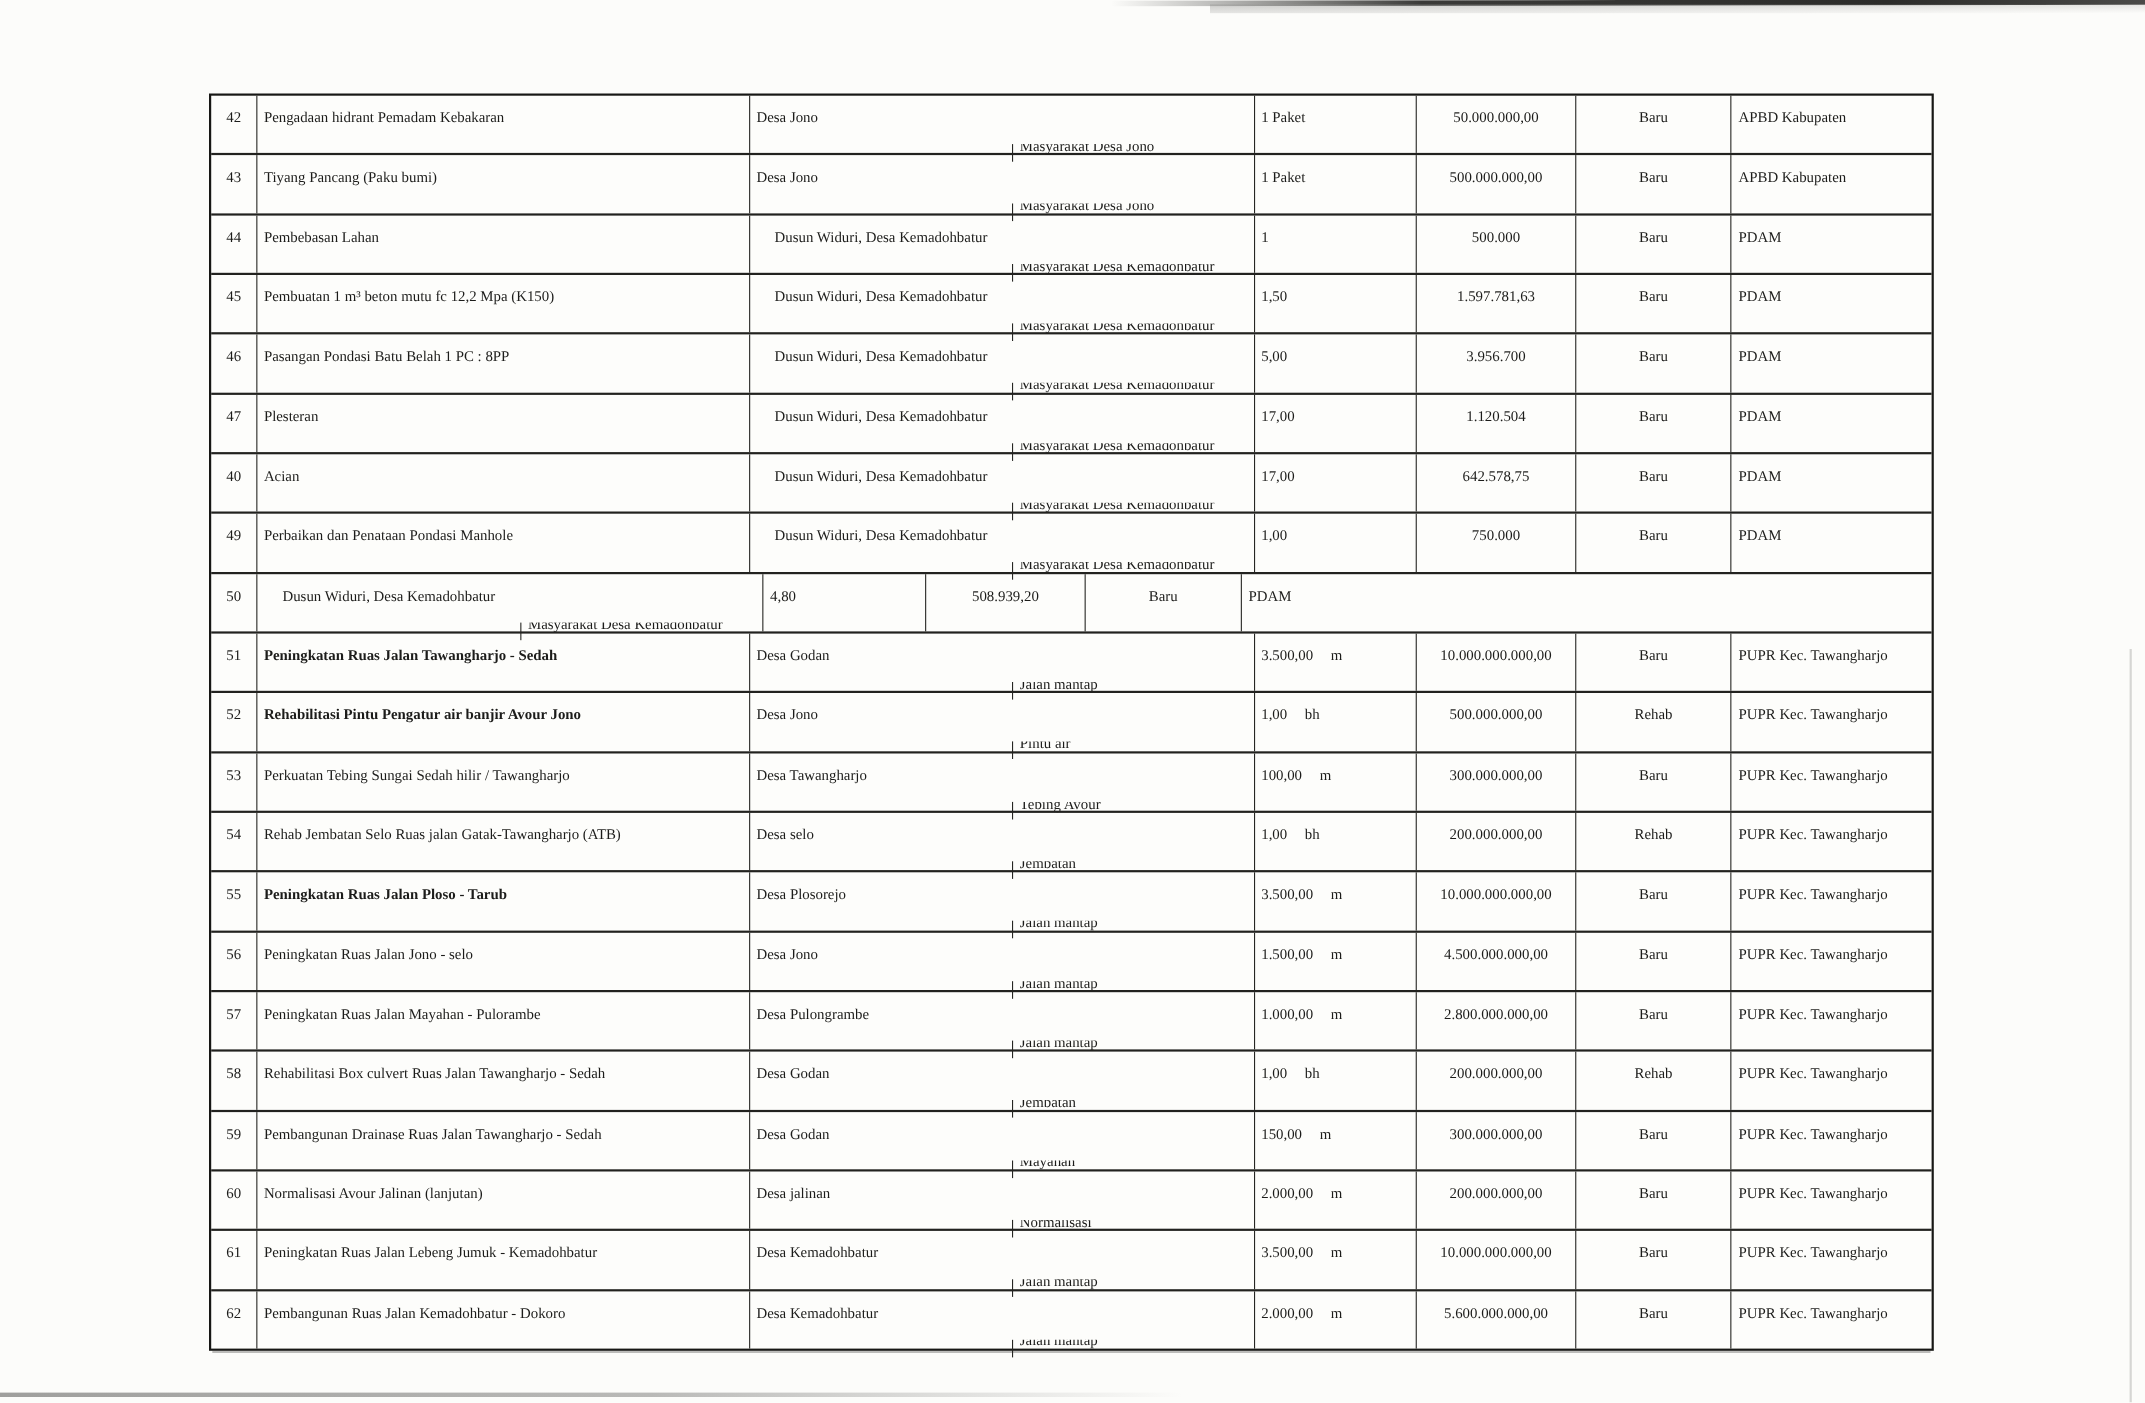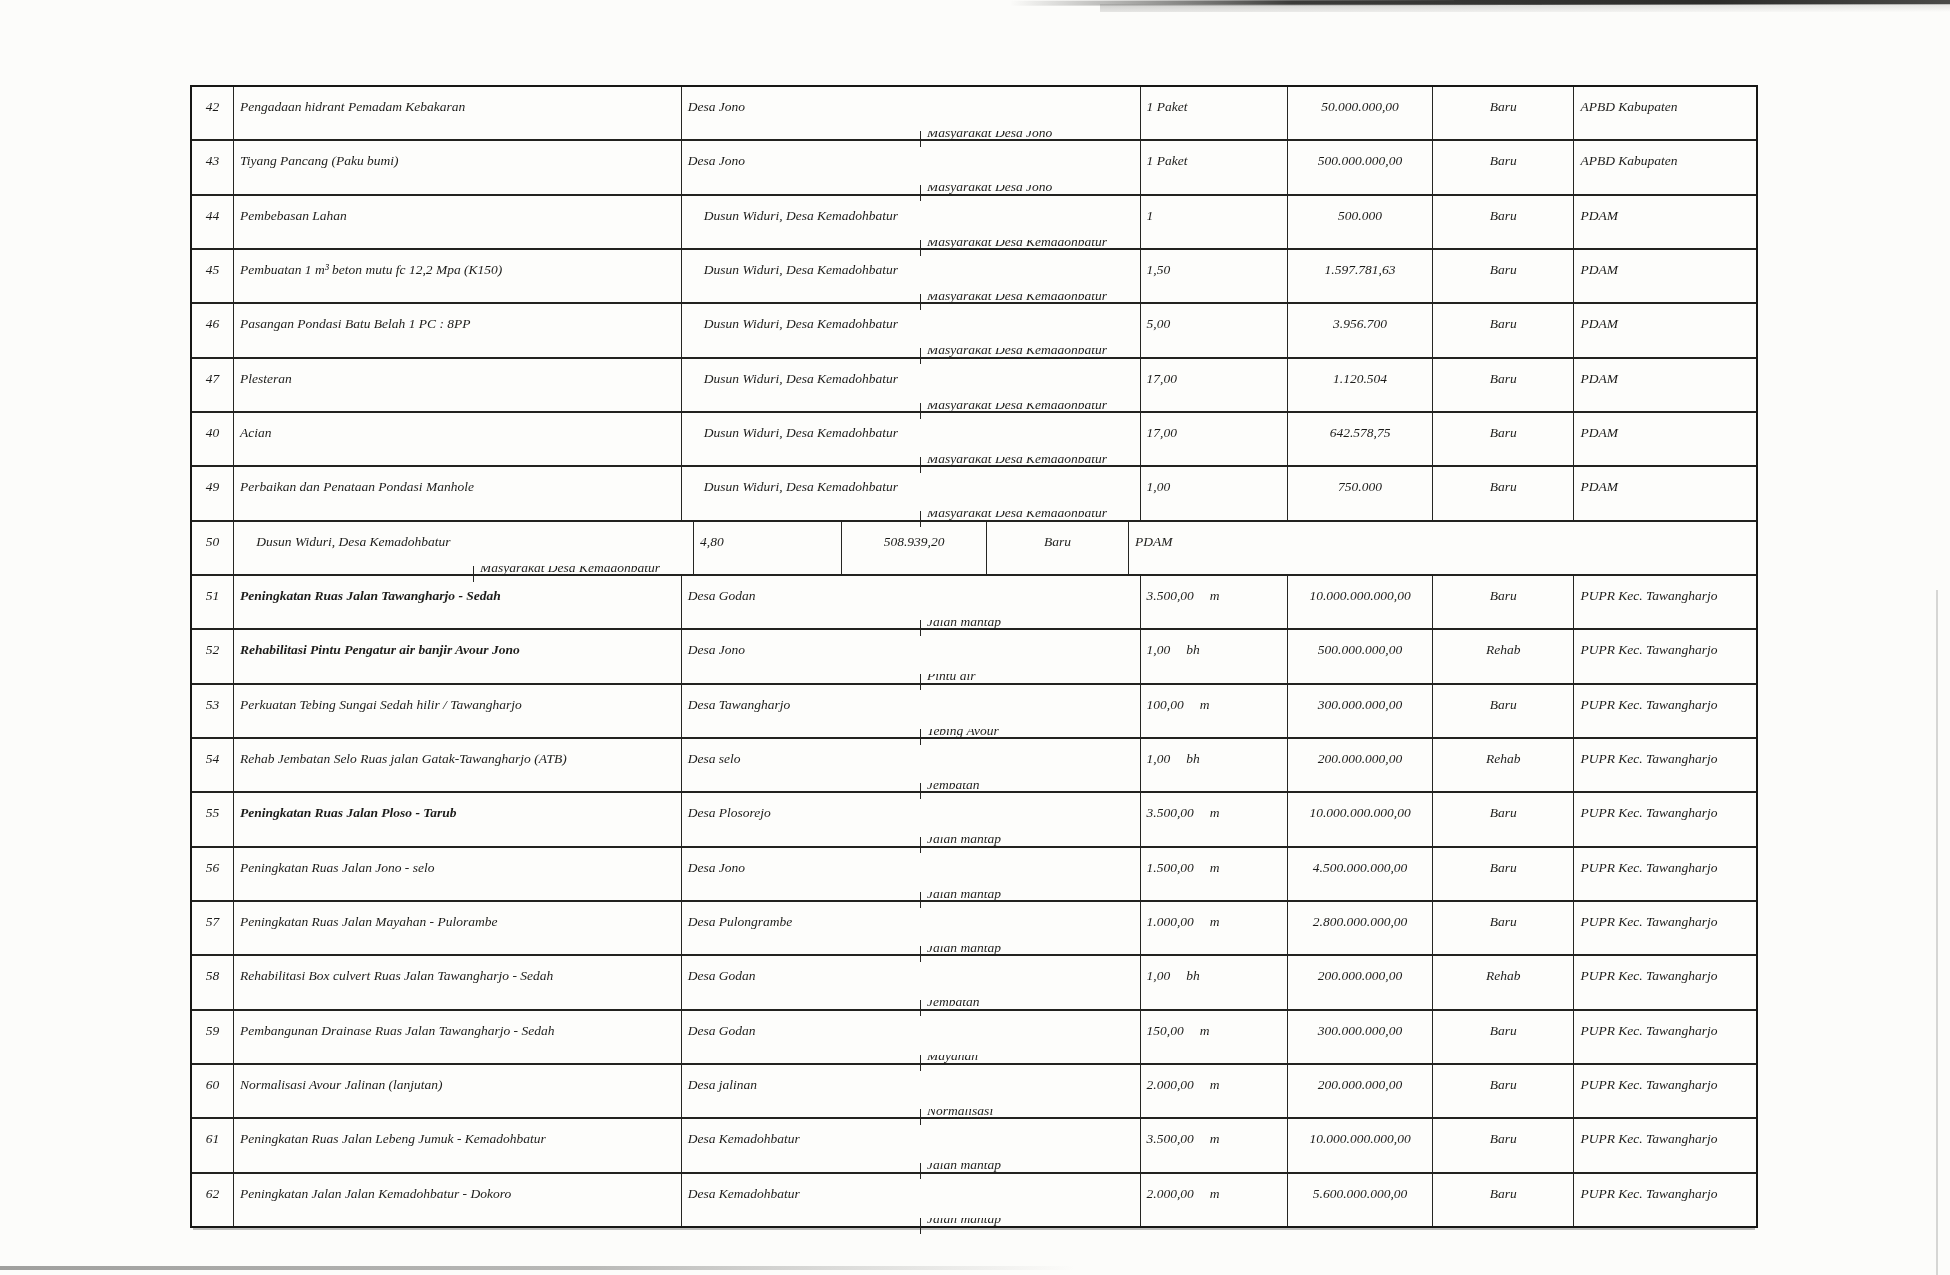--- a/index.html
+++ b/index.html
@@ -5,21 +5,20 @@
   html,body{margin:0;padding:0;}
   body{
     width:1950px;height:1275px;
     background:#ffffff;
     font-family:"Liberation Serif", serif;
     -webkit-font-smoothing:antialiased;
   }
   .page{
     position:relative;width:1950px;height:1275px;overflow:hidden;
     background:#fcfcfa;
-    font-style:italic;
   }
   
   .artifact-top{
     position:absolute;top:0;left:1010px;width:940px;height:5px;
     background:linear-gradient(to right, rgba(70,70,68,0), #3a3a38 30%, #2c2c2a 75%, #4a4a48);
     transform:skewY(-0.08deg);
   }
   .artifact-top2{
     position:absolute;top:4px;left:1100px;width:850px;height:8px;
     background:linear-gradient(to bottom right, rgba(150,150,148,0.45), rgba(220,220,218,0));
@@ -318,21 +317,21 @@
         <div class="cell c-vol">
           <span>3.500,00</span>
           <span class="vol-unit">m</span>
         </div>
         <div class="cell c-biaya">10.000.000.000,00</div>
         <div class="cell c-status">Baru</div>
         <div class="cell c-sumber">PUPR Kec. Tawangharjo</div>
       </div>
       <div class="row">
         <div class="cell c-no">62</div>
-        <div class="cell c-uraian">Peningkatan Jalan Jalan Kemadohbatur - Dokoro</div>
+        <div class="cell c-uraian">Pembangunan Ruas Jalan Kemadohbatur - Dokoro</div>
         <div class="cell c-lokasi">Desa Kemadohbatur</div>
         <div class="cell c-manfaat">Jalan mantap</div>
         <div class="cell c-vol">
           <span>2.000,00</span>
           <span class="vol-unit">m</span>
         </div>
         <div class="cell c-biaya">5.600.000.000,00</div>
         <div class="cell c-status">Baru</div>
         <div class="cell c-sumber">PUPR Kec. Tawangharjo</div>
       </div>

